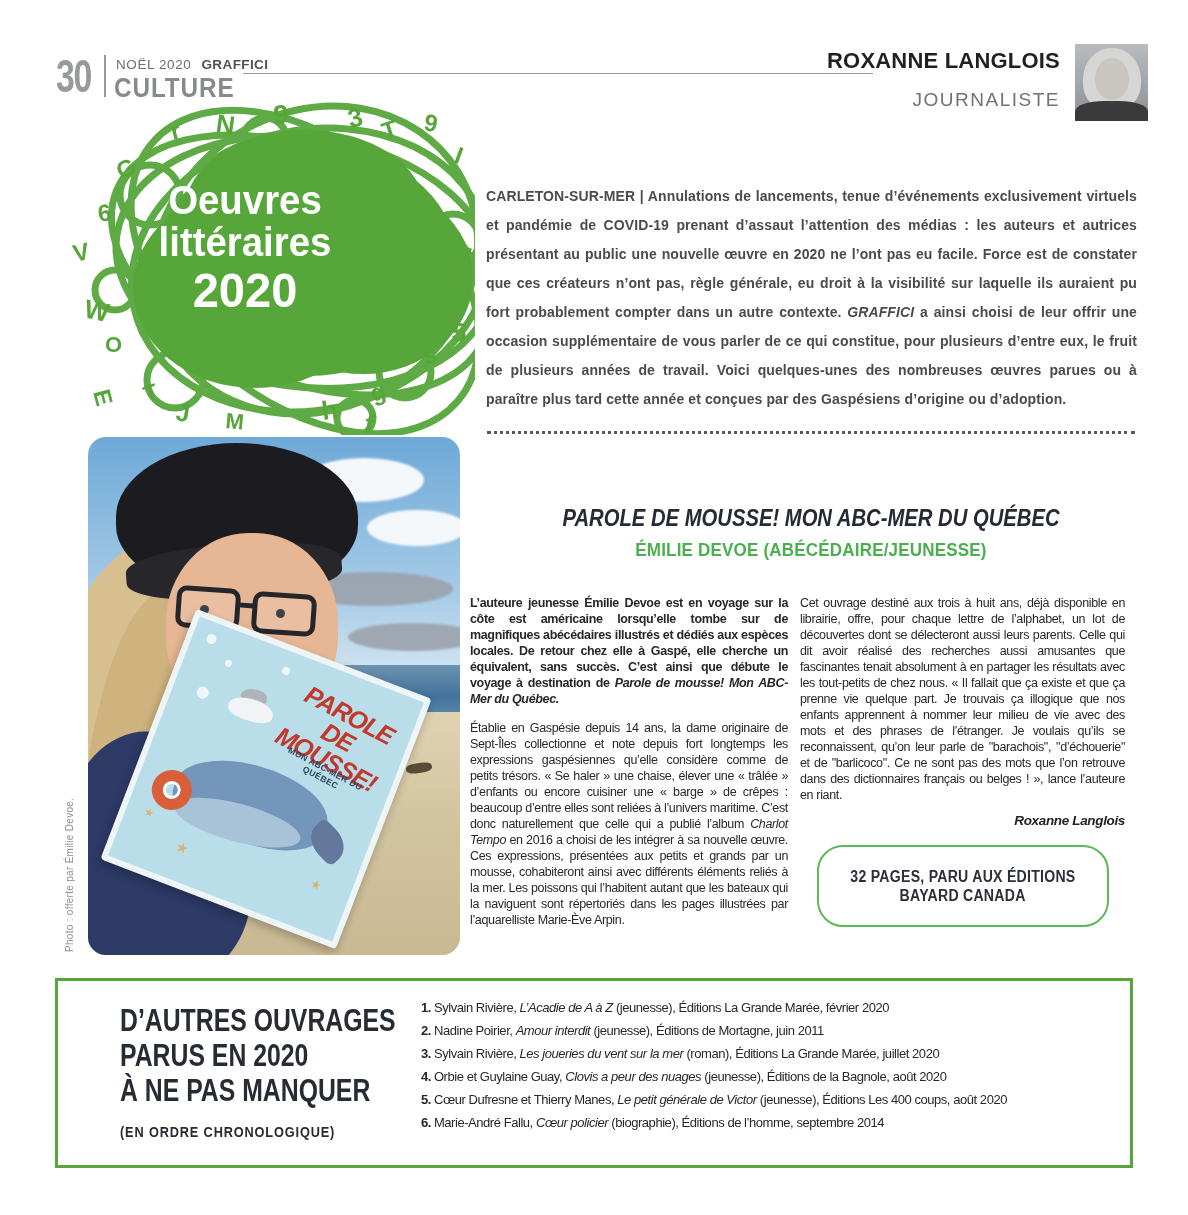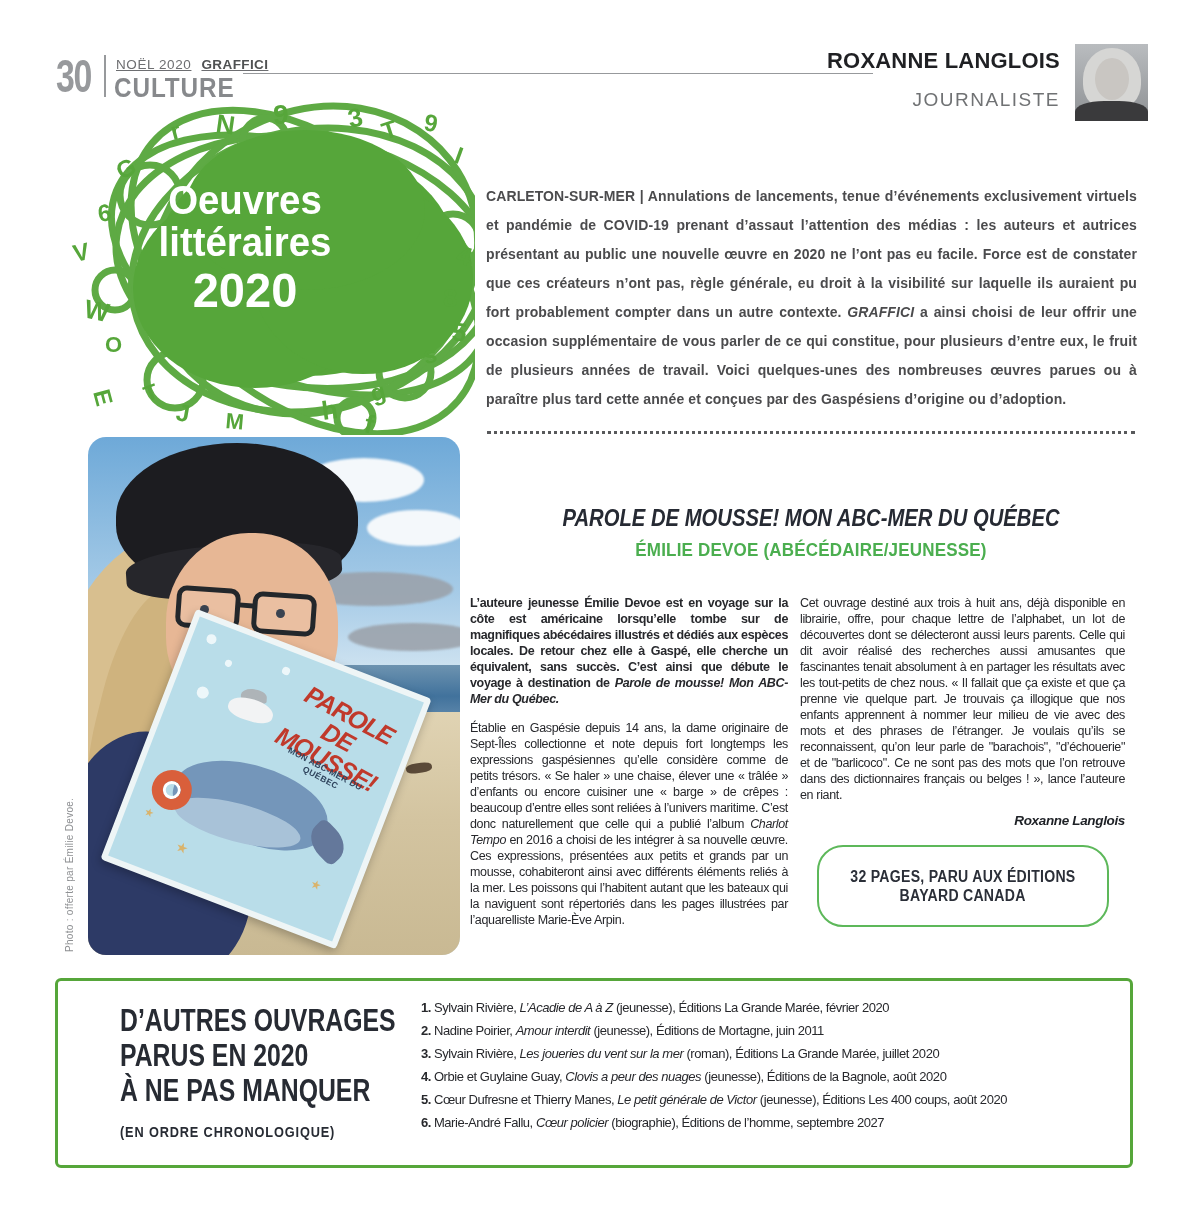--- a/index.html
+++ b/index.html
@@ -9,21 +9,21 @@
     --caption-bg:#262a3c;
   }
   *{margin:0;padding:0;box-sizing:border-box;}
   body{background:#ffffff;font-family:"Liberation Sans",sans-serif;color:#231f20;}
   .page{position:relative;width:1188px;height:1215px;background:#fff;overflow:hidden;}
 
   
   .pagenum{position:absolute;left:56px;top:48px;font-size:47px;font-weight:bold;color:#97999c;
            transform:scaleX(.72);transform-origin:left top;letter-spacing:-2px;}
   .head-divider{position:absolute;left:104px;top:55px;width:2px;height:42px;background:#97999c;}
-  .issue-line{position:absolute;left:116px;top:57px;font-size:13.5px;color:#6d6e71;letter-spacing:.6px;text-decoration:underline;}
+  .issue-line{position:absolute;left:116px;top:57px;font-size:13.5px;color:#6d6e71;letter-spacing:.6px;}
   .issue-line .mag{font-weight:bold;color:#4f5152;margin-left:10px;letter-spacing:.4px;}
   .section-title{position:absolute;left:114px;top:73px;font-size:27px;font-weight:bold;color:#87898c;
            letter-spacing:1px;transform:scaleX(.9);transform-origin:left top;}
   .head-rule{position:absolute;left:243px;top:73px;width:630px;height:1px;background:#97999c;}
   .author-block{position:absolute;right:128px;top:48px;text-align:right;}
   .author-name{font-size:22px;font-weight:bold;color:#1f2023;letter-spacing:.2px;}
   .author-role{font-size:19px;color:#707274;letter-spacing:1.5px;margin-top:15px;}
   .portrait{position:absolute;left:1075px;top:44px;width:73px;height:77px;background:linear-gradient(180deg,#b9bcbf 0%,#8e9194 100%);overflow:hidden;}
   .portrait .p-hair{position:absolute;left:8px;top:4px;width:58px;height:62px;border-radius:50% 50% 42% 42%;background:#d6d6d4;}
   .portrait .p-face{position:absolute;left:20px;top:14px;width:34px;height:42px;border-radius:50%;background:#c9c6c2;}
@@ -97,21 +97,21 @@
   .col1{left:470px;width:318px;}
   .col2{left:800px;width:325px;}
   .col p + p{margin-top:13px;}
   .byline{margin-top:10px;text-align:right;font-weight:bold;font-style:italic;font-size:13.5px;color:#1e2126;}
   .infobox{margin:16px auto 0;width:292px;min-height:82px;border:2.5px solid #5db85a;border-radius:26px;
            display:flex;flex-direction:column;align-items:center;justify-content:center;gap:3px;
            color:#2b2f38;font-weight:bold;font-size:16px;}
   .infobox div{transform:scaleX(.88);letter-spacing:.3px;white-space:nowrap;}
 
   
-  .bottom-box{position:absolute;left:55px;top:978px;width:1078px;height:190px;border:3px solid var(--green);border-radius:6px;background:#fff;}
+  .bottom-box{position:absolute;left:55px;top:978px;width:1078px;height:190px;border:3px solid var(--green);border-radius:0;background:#fff;}
   .bb-heading{position:absolute;left:62px;top:22px;color:#272b33;font-weight:bold;font-size:31px;
               line-height:1.13;transform:scaleX(.8);transform-origin:left top;letter-spacing:0;}
   .bb-sub{position:absolute;left:62px;top:142px;color:#272b33;font-weight:bold;font-size:15px;
           letter-spacing:1px;transform:scaleX(.85);transform-origin:left top;}
   .book-list{position:absolute;left:363px;top:15px;width:706px;}
   .book-item{font-size:13px;line-height:23px;letter-spacing:-.45px;color:#27282c;white-space:nowrap;}
   .book-item .num{font-weight:bold;margin-right:3px;}
   .book-item .title{font-style:italic;}
 </style>
 </head>
@@ -279,18 +279,18 @@
         <div class="book-item">
         <span class="num">3.</span><span>Sylvain Rivière, </span><span class="title">Les joueries du vent sur la mer</span><span> (roman), Éditions La Grande Marée, juillet 2020</span>
       </div>
         <div class="book-item">
         <span class="num">4.</span><span>Orbie et Guylaine Guay, </span><span class="title">Clovis a peur des nuages</span><span> (jeunesse), Éditions de la Bagnole, août 2020</span>
       </div>
         <div class="book-item">
         <span class="num">5.</span><span>Cœur Dufresne et Thierry Manes, </span><span class="title">Le petit générale de Victor</span><span> (jeunesse), Éditions Les 400 coups, août 2020</span>
       </div>
         <div class="book-item">
-        <span class="num">6.</span><span>Marie-André Fallu, </span><span class="title">Cœur policier</span><span> (biographie), Éditions de l’homme, septembre 2027</span>
+        <span class="num">6.</span><span>Marie-André Fallu, </span><span class="title">Cœur policier</span><span> (biographie), Éditions de l’homme, septembre 2014</span>
       </div>
       </div>
   </div>
 
 </div>
 
 </body></html>

